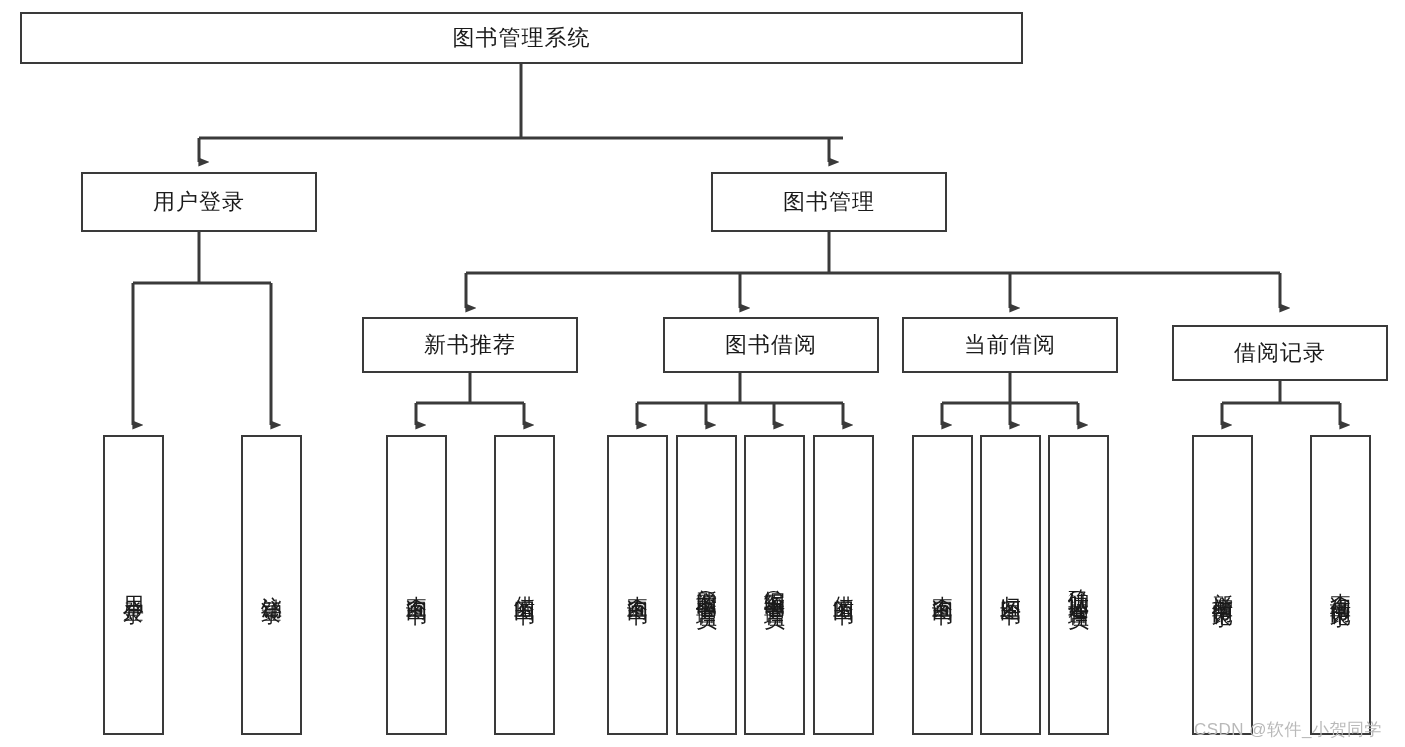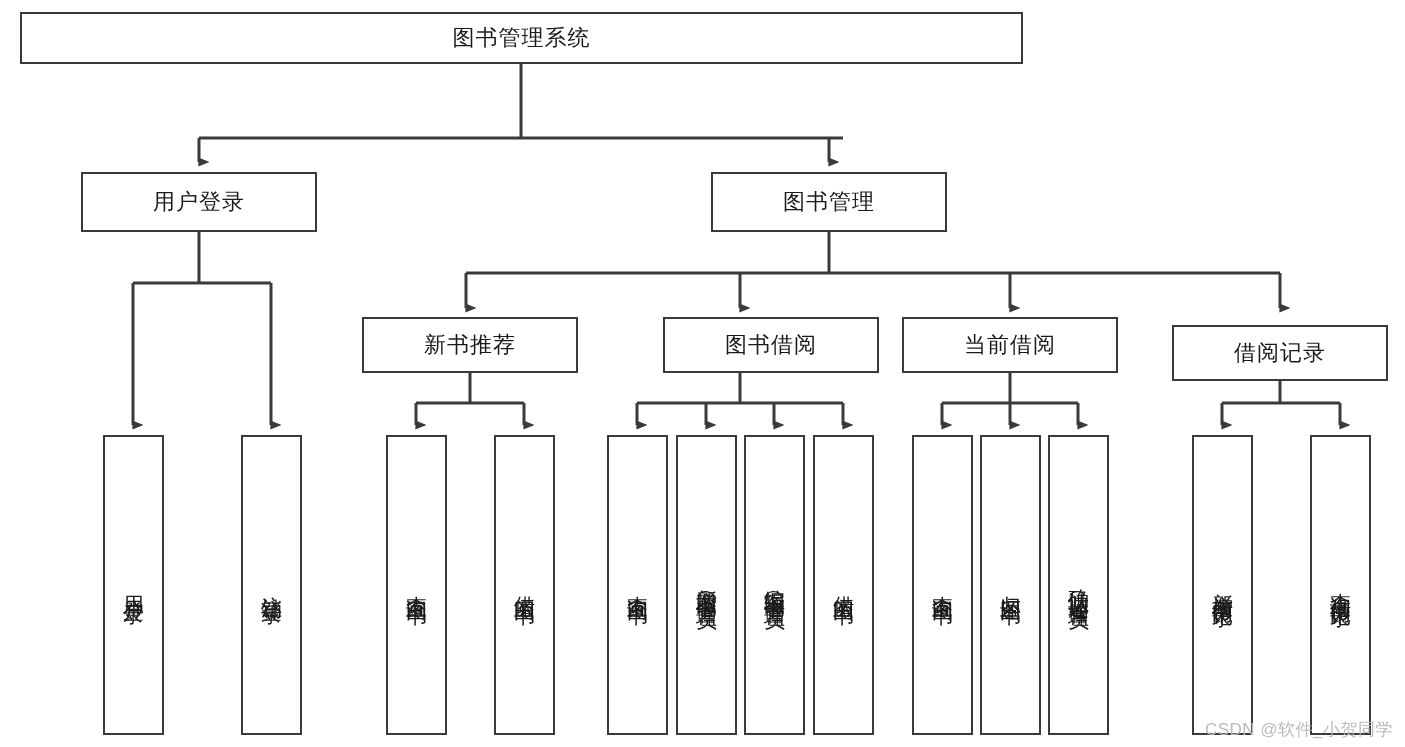--- a/index.html
+++ b/index.html
@@ -52,21 +52,21 @@
   .vlabel {
     writing-mode: vertical-rl;
     text-orientation: upright;
     letter-spacing: 3px;
     line-height: 1.05;
     white-space: nowrap;
     display: block;
   }
   .watermark {
     position: absolute;
-    right: 12px;
+    right: 23px;
     bottom: 6px;
     font-size: 17px;
     color: #b9b9b9;
     letter-spacing: 0.5px;
     z-index: 20;
     white-space: nowrap;
     user-select: none;
   }
 </style>
 </head>

